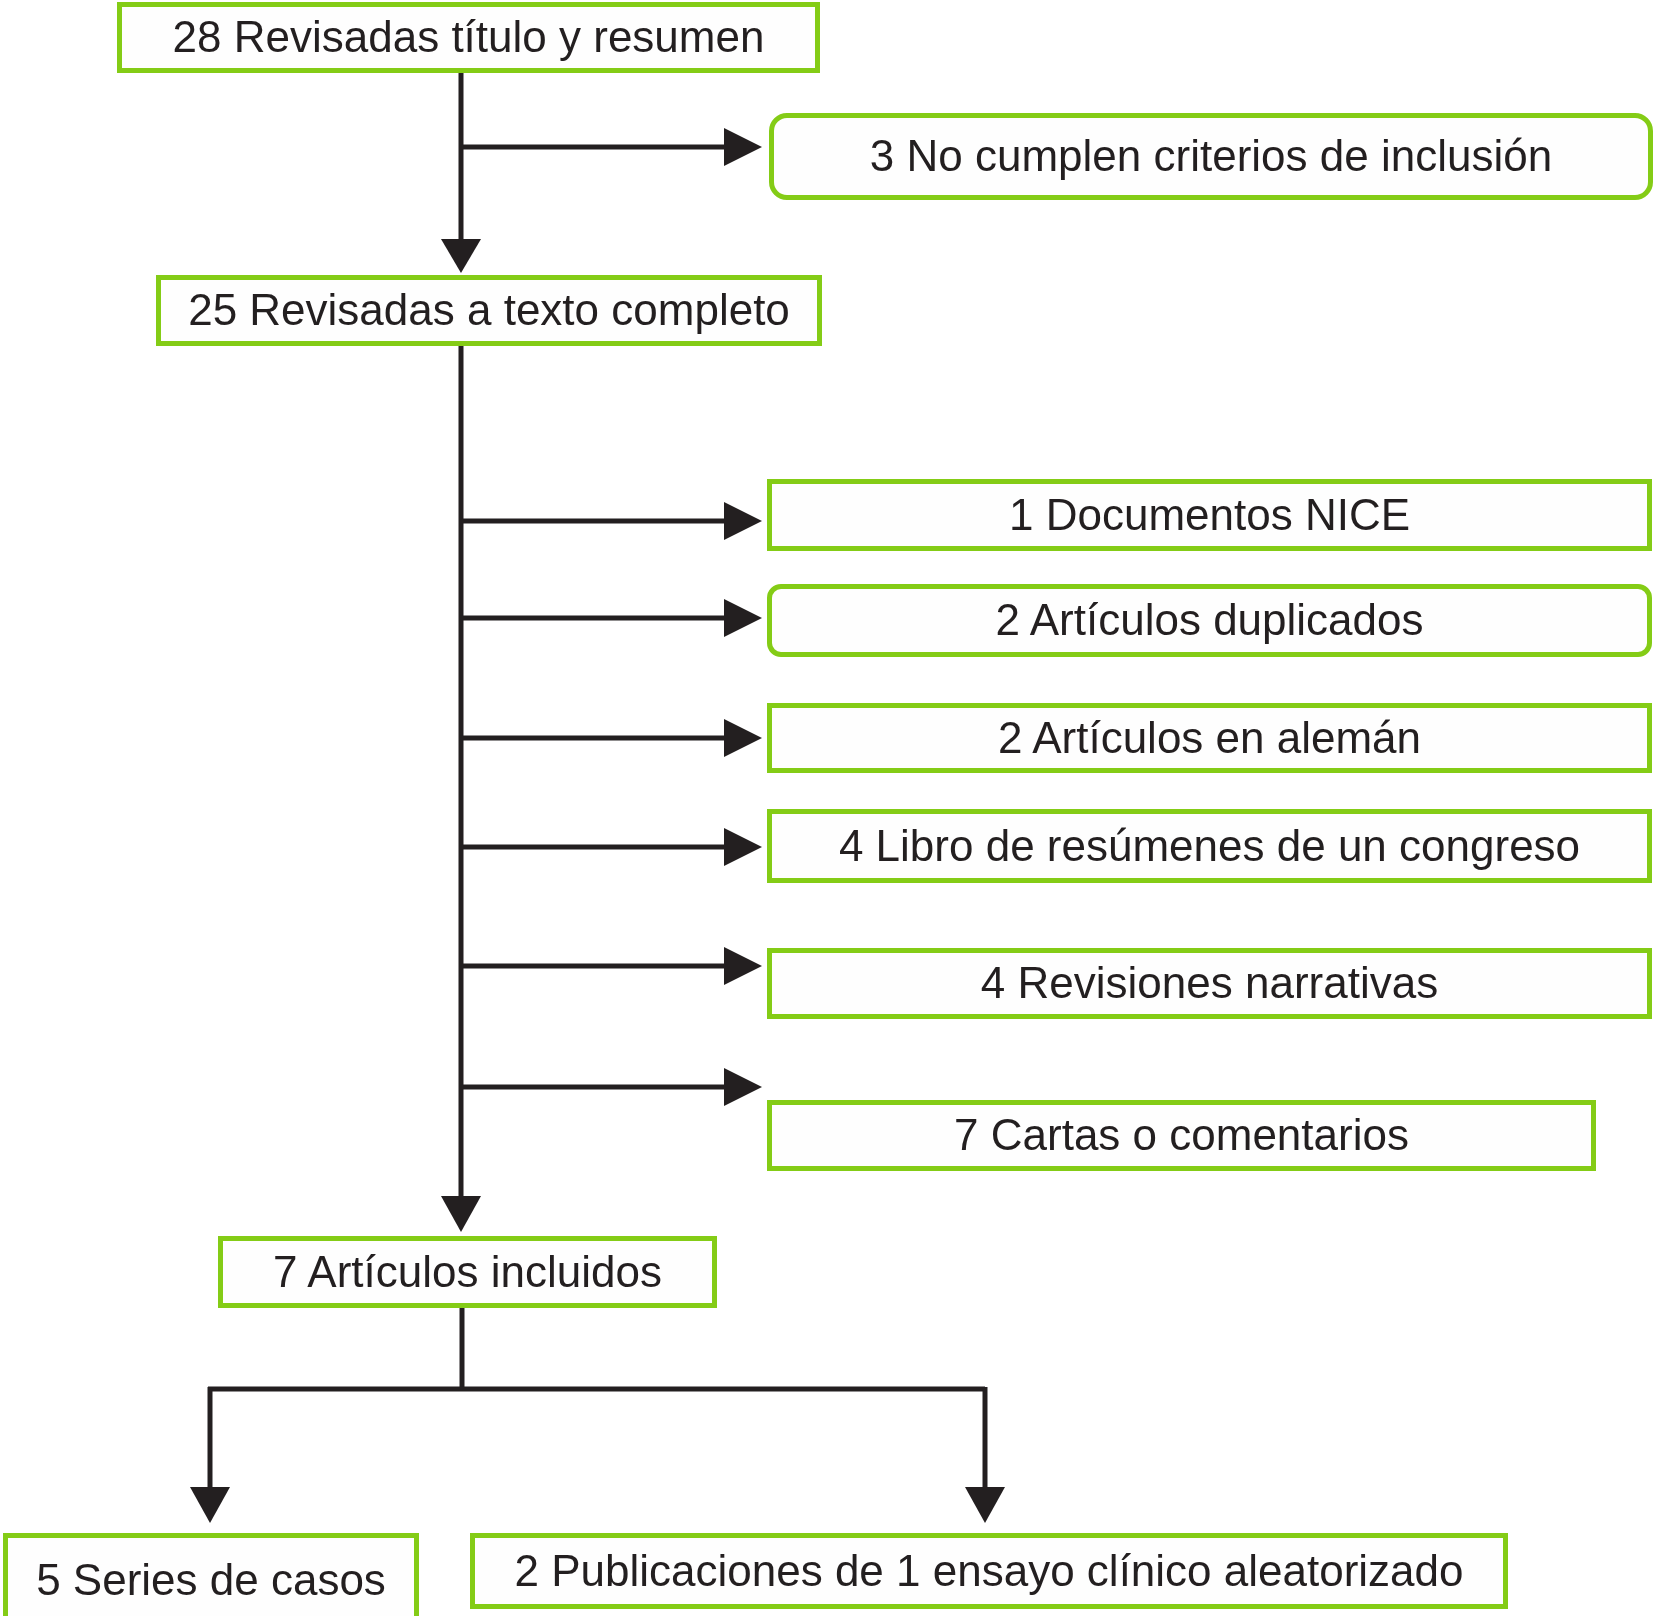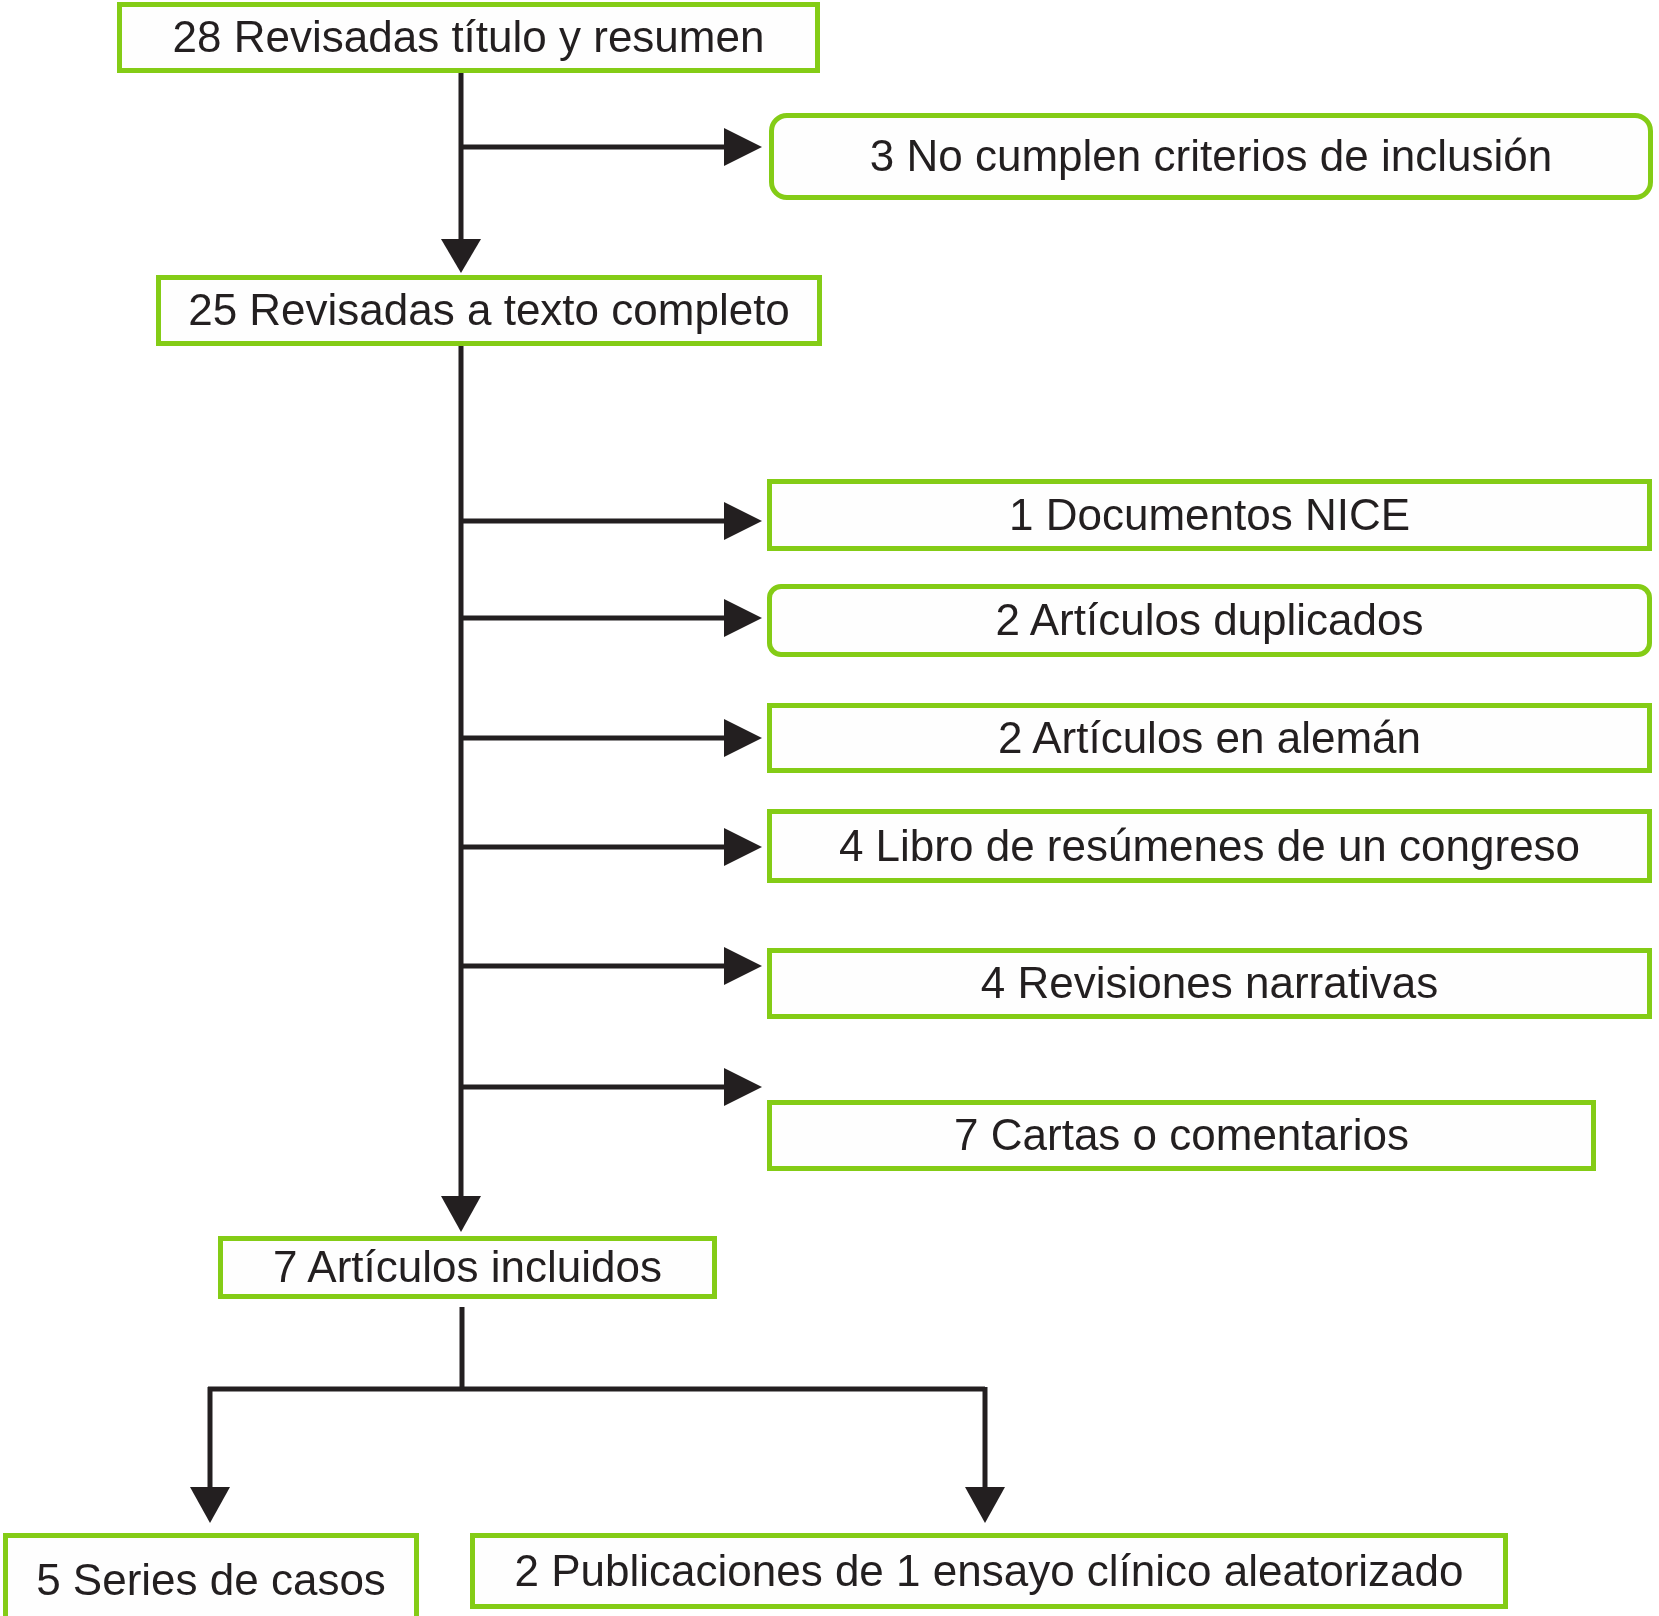--- a/index.html
+++ b/index.html
@@ -117,19 +117,19 @@
   <div class="flow-box" style="left:767px; top:584px; width:885px; height:73px;border-radius:14px;">2 Artículos duplicados</div>
 
   <div class="flow-box" style="left:767px; top:703px; width:885px; height:70px;">2 Artículos en alemán</div>
 
   <div class="flow-box" style="left:767px; top:809px; width:885px; height:74px;">4 Libro de resúmenes de un congreso</div>
 
   <div class="flow-box" style="left:767px; top:932px; width:885px; height:71px;margin-top:16px;">4 Revisiones narrativas</div>
 
   <div class="flow-box" style="left:767px; top:1053px; width:829px; height:71px;margin-top:47px;">7 Cartas o comentarios</div>
 
-  <div class="flow-box" style="left:218px; top:1236px; width:499px; height:63px;">7 Artículos incluidos</div>
+  <div class="flow-box" style="left:218px; top:1236px; width:499px; height:72px;">7 Artículos incluidos</div>
 
   <div class="flow-box" style="left:3px; top:1533px; width:416px; height:94px;">5 Series de casos</div>
 
   <div class="flow-box" style="left:470px; top:1533px; width:1038px; height:76px;">2 Publicaciones de 1 ensayo clínico aleatorizado</div>
 
 </div>
 
 </body></html>

